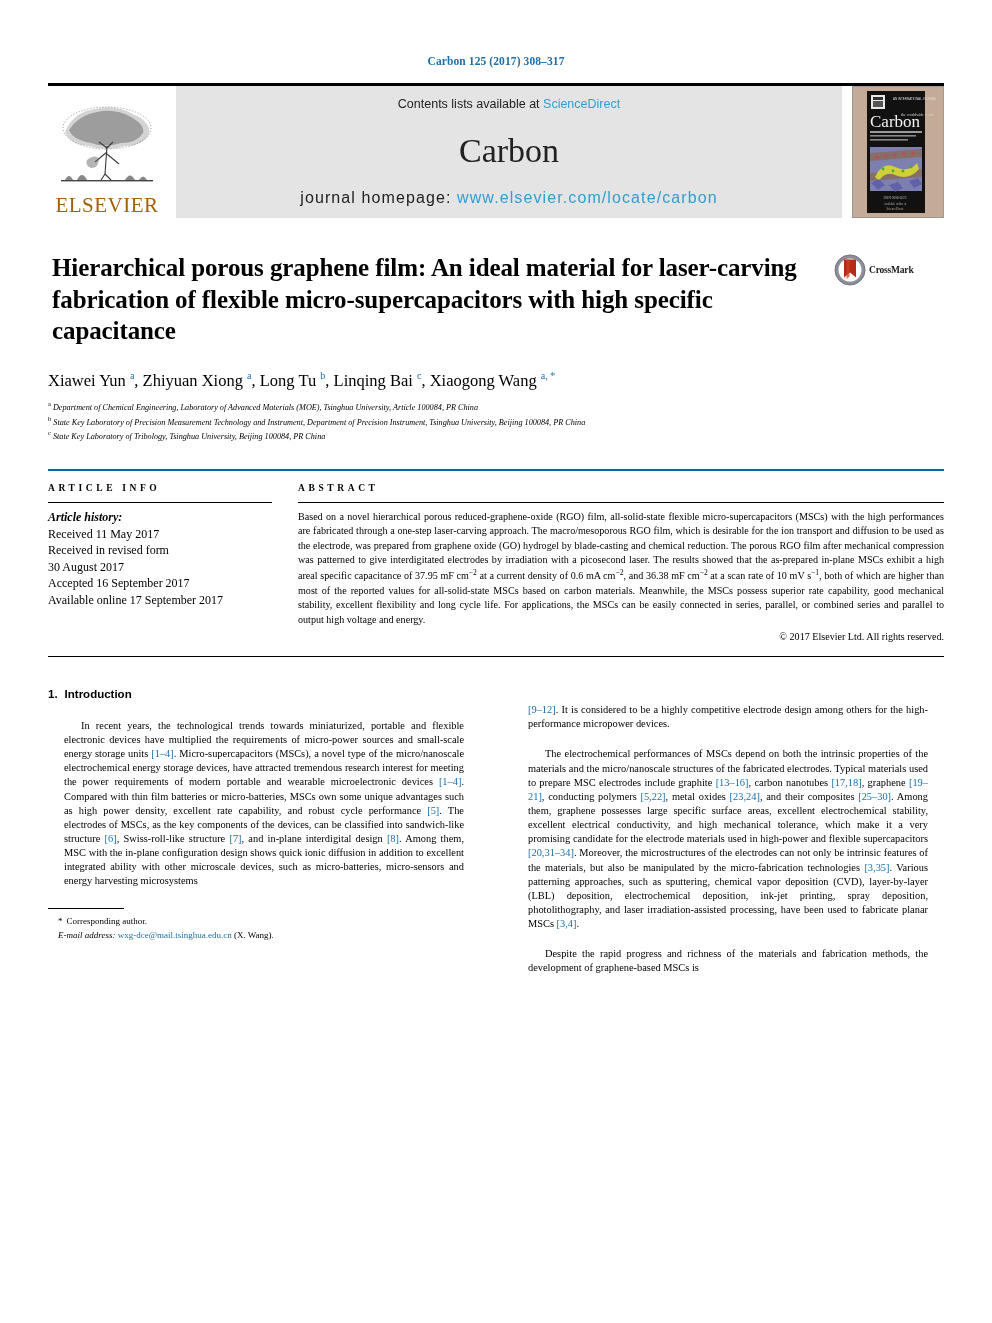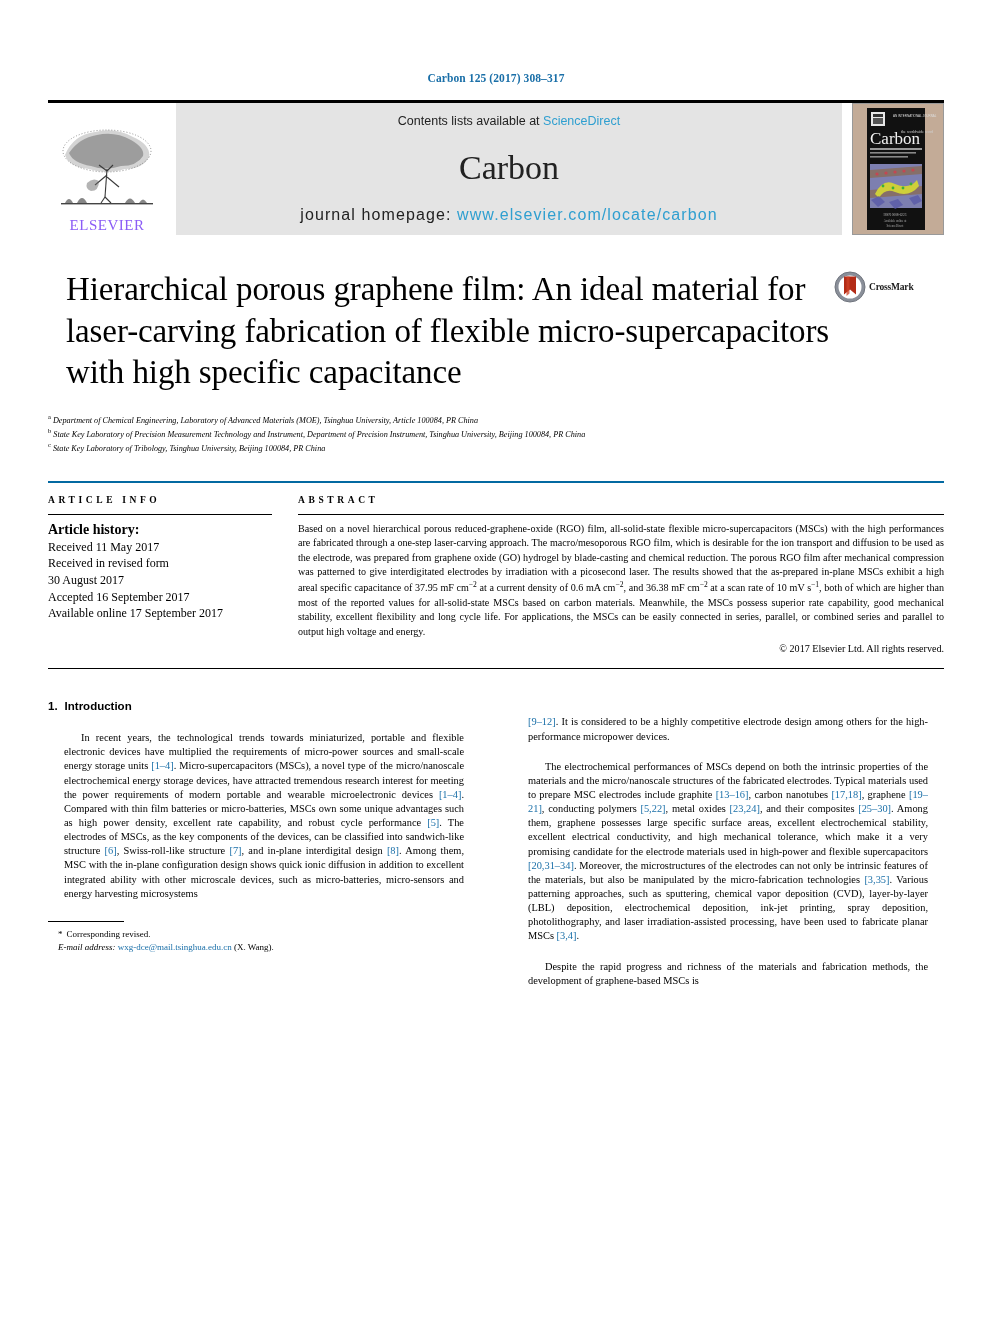--- a/index.html
+++ b/index.html
@@ -20,21 +20,21 @@
     inset: 0;
     padding: 0;
   }
 
   
   .running-head {
     text-align: center;
     color: #1a6fa8;
     font-size: 11.5px;
     font-weight: bold;
-    padding-top: 72px;
+    padding-top: 55px;
     letter-spacing: .1px;
   }
 
   
   .masthead-wrap {
     margin: 16px 48px 0 48px;
     border-top: 3px solid #000;
     padding-top: 0;
     position: relative;
     height: 132px;
@@ -49,22 +49,22 @@
     flex: 0 0 118px;
     display: flex;
     flex-direction: column;
     align-items: center;
     justify-content: flex-end;
     padding-bottom: 2px;
   }
   .tree-svg { display: block; }
   .elsevier-word {
     font-family: "Liberation Serif", serif;
-    color: #8b5cf6;
-    font-size: 15px;
+    color: #a16207;
+    font-size: 21px;
     letter-spacing: 0.5px;
     line-height: 1;
     margin-top: 1px;
   }
   .masthead-center {
     flex: 1 1 auto;
     background: #e4e4e4;
     display: flex;
     flex-direction: column;
     align-items: center;
@@ -104,24 +104,24 @@
     background: #cbb7a5;
   }
 
   
   .title-block {
     margin: 34px 48px 0 48px;
     position: relative;
     min-height: 60px;
   }
   .article-title {
-    font-size: 33px;
+    font-size: 25px;
     line-height: 1.26;
-    font-weight: normal;
-    margin: 18px;
+    font-weight: bold;
+    margin: 4px;
     width: 790px;
     letter-spacing: -0.1px;
   }
   .crossmark {
     position: absolute;
     right: 0;
     top: 2px;
     width: 110px;
     display: flex;
     align-items: center;
@@ -162,21 +162,22 @@
   .col-info { width: 224px; flex: 0 0 224px; }
   .col-abstract { flex: 1 1 auto; }
   .sec-head {
     font-size: 9.5px;
     font-weight: bold;
     letter-spacing: 3.6px;
     margin-bottom: 9px;
   }
   .rule { border-top: 1px solid #000; margin-bottom: 7px; }
   .article-history-label {
-    font-size: 14px;
+    font-size: 12px;
+    font-style: italic;
     font-weight: bold;
     margin-bottom: 1px;
   }
   .history-line { font-size: 12px; line-height: 1.38; }
   .abstract-text {
     font-size: 10.1px;
     line-height: 1.44;
     text-align: justify;
     margin: 0;
   }
@@ -341,20 +342,21 @@
         <circle cx="16" cy="16" r="15" fill="#8a8f99"></circle>
         <circle cx="16" cy="16" r="15" fill="none" stroke="#6f747d" stroke-width="1"></circle>
         <circle cx="16" cy="16" r="11.5" fill="#ffffff"></circle>
         <path d="M10 5.5 h12 v18 l-6 -5 l-6 5 z" fill="#b32b16"></path>
         <path d="M12.5 5.5 h3 v17 l-3 2.4 z" fill="#cf4226" opacity="0.75"></path>
       </svg>
       <span class="crossmark-word">CrossMark</span>
     </div>
   </div>
 
+  <div class="authors">Xiawei Yun <sup>a</sup>, Zhiyuan Xiong <sup>a</sup>, Long Tu <sup>b</sup>, Linqing Bai <sup>c</sup>, Xiaogong Wang <sup>a, *</sup></div>
 
   <div class="affiliations">
     <div class="aff"><sup>a</sup> <span>Department of Chemical Engineering, Laboratory of Advanced Materials (MOE), Tsinghua University, Article 100084, PR China</span></div>
     <div class="aff"><sup>b</sup> <span>State Key Laboratory of Precision Measurement Technology and Instrument, Department of Precision Instrument, Tsinghua University, Beijing 100084, PR China</span></div>
     <div class="aff"><sup>c</sup> <span>State Key Laboratory of Tribology, Tsinghua University, Beijing 100084, PR China</span></div>
   </div>
 
   <div class="info-band">
     <div class="col-info">
       <div class="sec-head">ARTICLE INFO</div>
@@ -378,21 +380,21 @@
   <div class="body-cols">
     <div class="bodycol">
       <div class="section-title">
         <span class="num">1.</span><span>Introduction</span>
       </div>
       <p class="body-p">In recent years, the technological trends towards miniaturized, portable and flexible electronic devices have multiplied the requirements of micro-power sources and small-scale energy storage units <span class="ref">[1–4]</span>. Micro-supercapacitors (MSCs), a novel type of the micro/nanoscale electrochemical energy storage devices, have attracted tremendous research interest for meeting the power requirements of modern portable and wearable microelectronic devices <span class="ref">[1–4]</span>. Compared with thin film batteries or micro-batteries, MSCs own some unique advantages such as high power density, excellent rate capability, and robust cycle performance <span class="ref">[5]</span>. The electrodes of MSCs, as the key components of the devices, can be classified into sandwich-like structure <span class="ref">[6]</span>, Swiss-roll-like structure <span class="ref">[7]</span>, and in-plane interdigital design <span class="ref">[8]</span>. Among them, MSC with the in-plane configuration design shows quick ionic diffusion in addition to excellent integrated ability with other microscale devices, such as micro-batteries, micro-sensors and energy harvesting microsystems</p>
 
       <div class="footnote">
         <div class="footnote-rule"></div>
         <div class="corr">
-          <span class="star">*</span><span>Corresponding revised.</span>
+          <span class="star">*</span><span>Corresponding author.</span>
         </div>
         <div class="corr">
           <span class="email-label">E-mail address:</span>
           <span class="link">wxg-dce@mail.tsinghua.edu.cn</span>
           <span>(X. Wang).</span>
         </div>
       </div>
     </div>
 
     <div class="bodycol">

